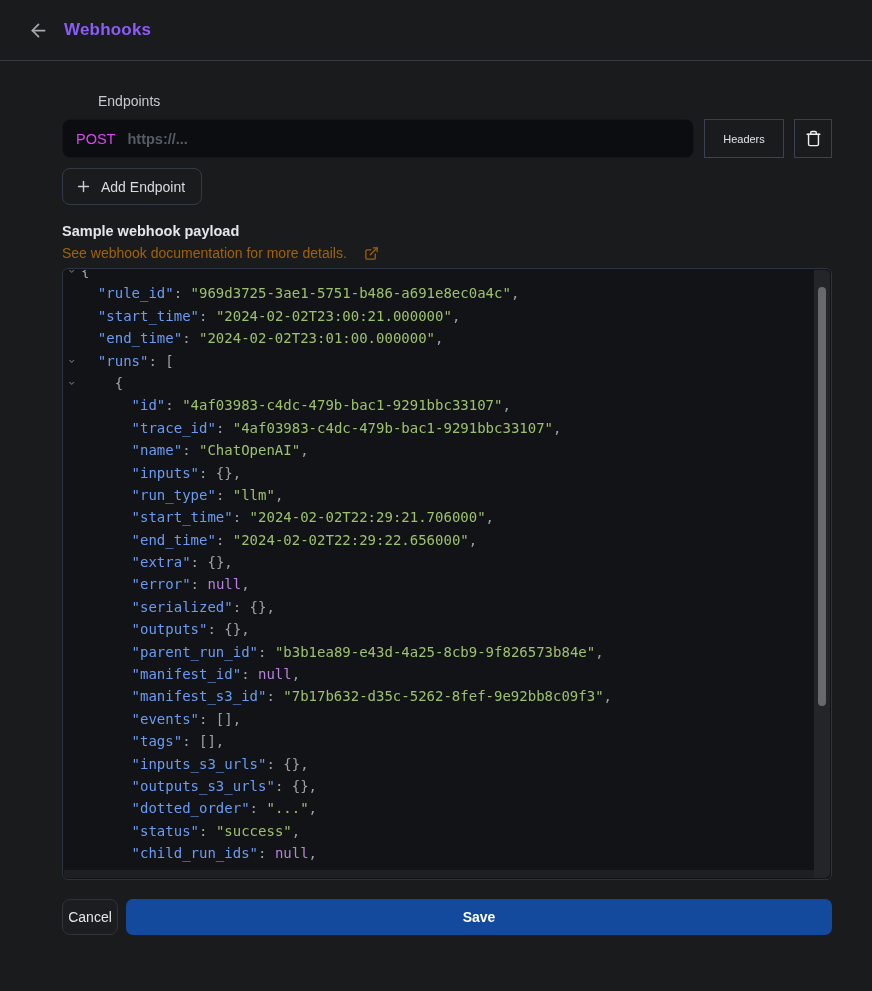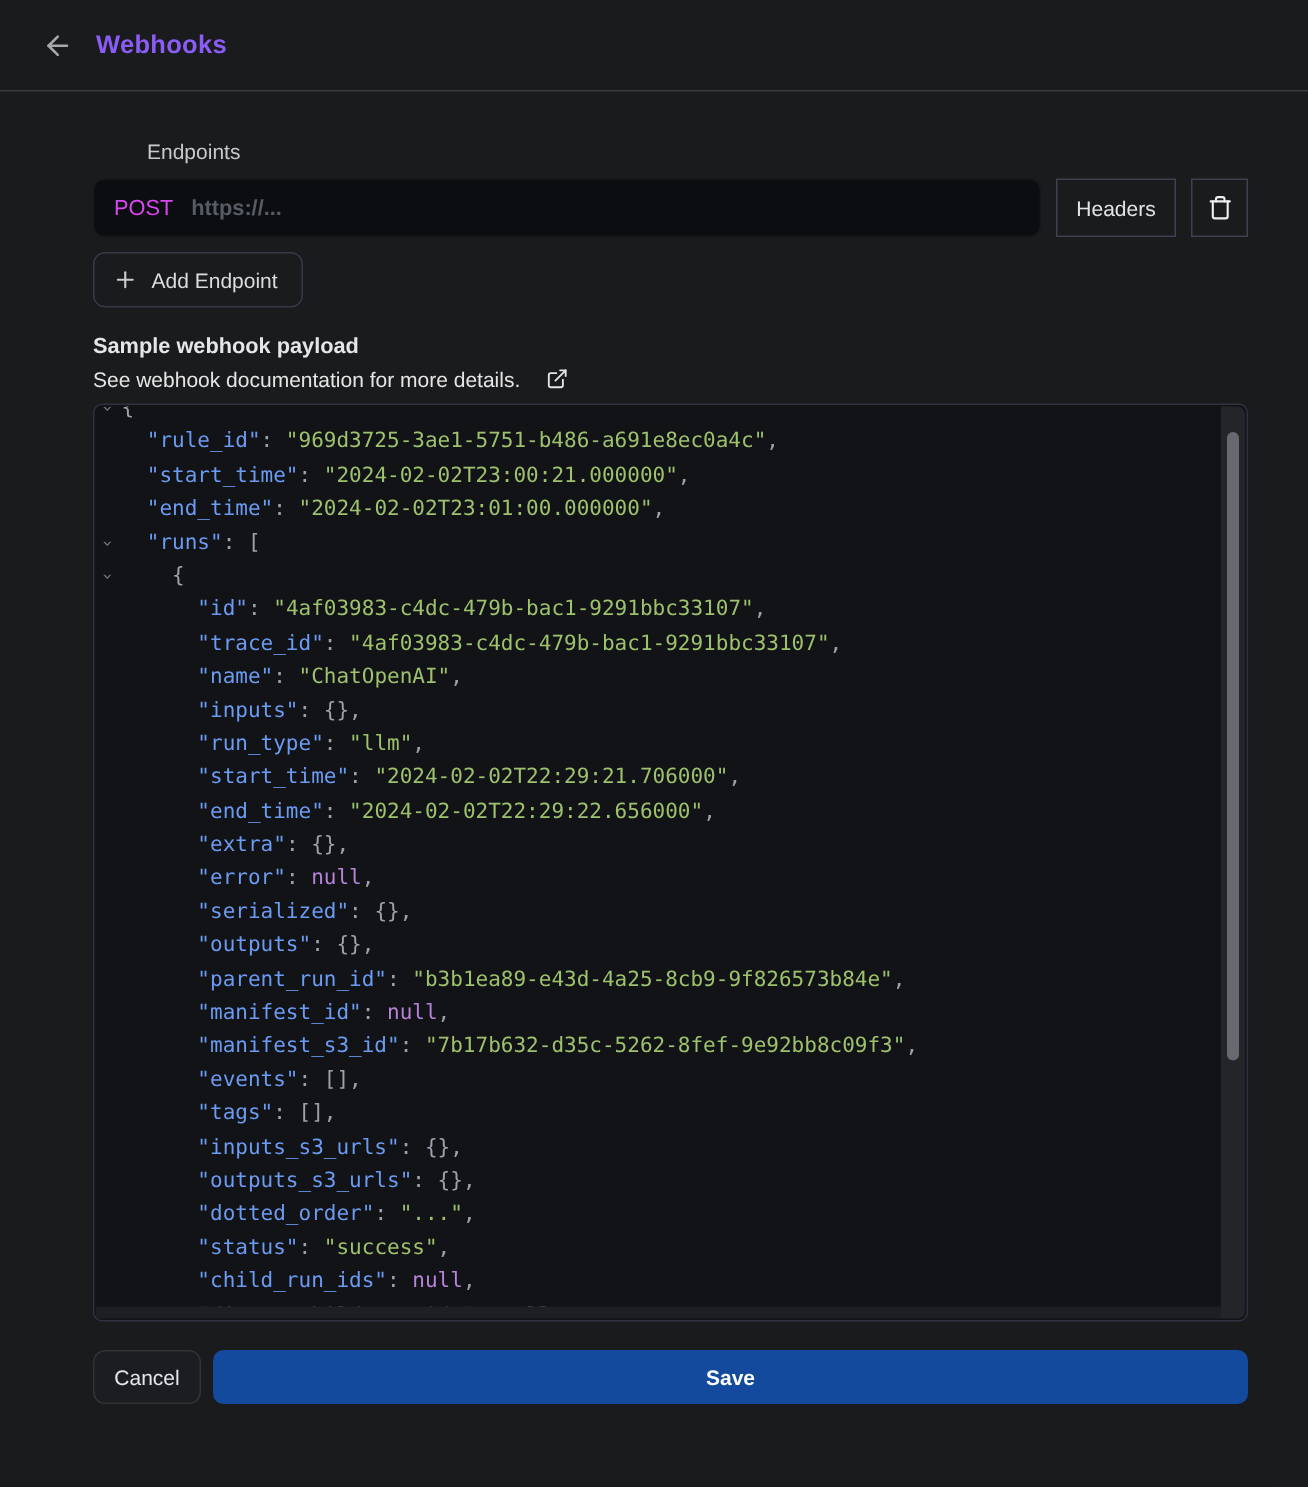--- a/index.html
+++ b/index.html
@@ -38,40 +38,40 @@
   .url-input {
     flex:1; background:transparent; border:none; outline:none;
     font-size:14.5px; color:#d7dade; min-width:0;
     font-family:"Liberation Sans", sans-serif;
     font-weight:bold;
   }
   .url-input::placeholder { color:#565c65; opacity:1; }
 
   .ghost-btn {
     background:transparent; border:1px solid #3a4150; border-radius:0;
-    color:#e2e4e7; font-size:14px; cursor:pointer;
+    color:#e2e4e7; font-size:11px; cursor:pointer;
     display:flex; align-items:center; justify-content:center;
     font-family:"Liberation Sans", sans-serif;
   }
   .headers-btn { width:80px; flex:none; }
   .trash-btn { width:38px; flex:none; color:#eceef0; }
 
   .add-btn {
     margin-top:10px; height:37px; padding:0 16px 0 12px;
     display:inline-flex; align-items:center; gap:9px;
     background:transparent; border:1px solid #333a47; border-radius:8px;
     color:#d9dcdf; font-size:14px; cursor:pointer;
     font-family:"Liberation Sans", sans-serif;
   }
   .add-btn svg { color:#c9ccd0; }
 
   .payload-title { margin-top:18px; font-size:14.5px; font-weight:bold; color:#e4e6e9; }
   .doc-link {
-    margin-top:6px; display:inline-flex; align-items:flex-start; gap:17px;
-    font-size:14px; color:#e5e5e5; text-decoration:none; cursor:pointer;
+    margin-top:6px; display:inline-flex; align-items:flex-end; gap:17px;
+    font-size:14px; color:#a16207; text-decoration:none; cursor:pointer;
   }
 
   
   .editor {
     margin-top:6px; height:612px; position:relative;
     background:#121316; border:1px solid #2d3340; border-radius:6px;
     overflow:hidden;
   }
   .code-viewport { position:absolute; top:1px; left:0; right:17px; bottom:9px; overflow:hidden; }
   .code-lines { margin-top:-10px; }
@@ -100,21 +100,21 @@
     background:#66696d; border-radius:4px; cursor:pointer;
   }
   .hscroll-track {
     position:absolute; left:1px; right:17px; bottom:1px; height:8px;
     background:#1d1f23;
   }
 
   
   .footer { display:flex; gap:8px; margin-top:19px; height:36px; }
   .cancel-btn {
-    width:72px; flex:none; background:#1c1d20; border:1px solid #313338;
+    width:56px; flex:none; background:#1c1d20; border:1px solid #313338;
     border-radius:8px; color:#e4e6e9; font-size:14px; cursor:pointer;
     font-family:"Liberation Sans", sans-serif;
   }
   .save-btn {
     flex:1; background:var(--c-accent); border:none; border-radius:7px;
     color:#ffffff; font-size:14px; font-weight:bold; cursor:pointer;
     font-family:"Liberation Sans", sans-serif;
   }
 
   svg { display:block; }

